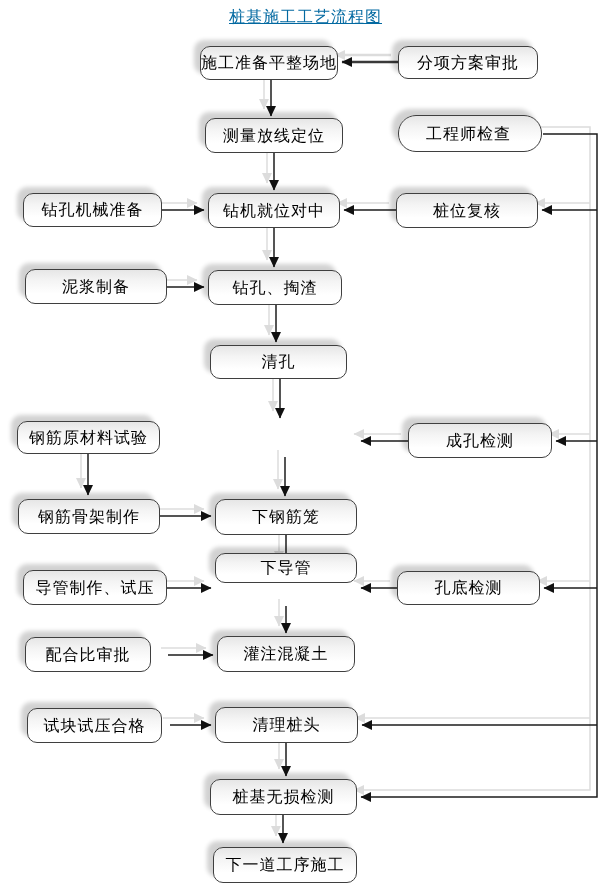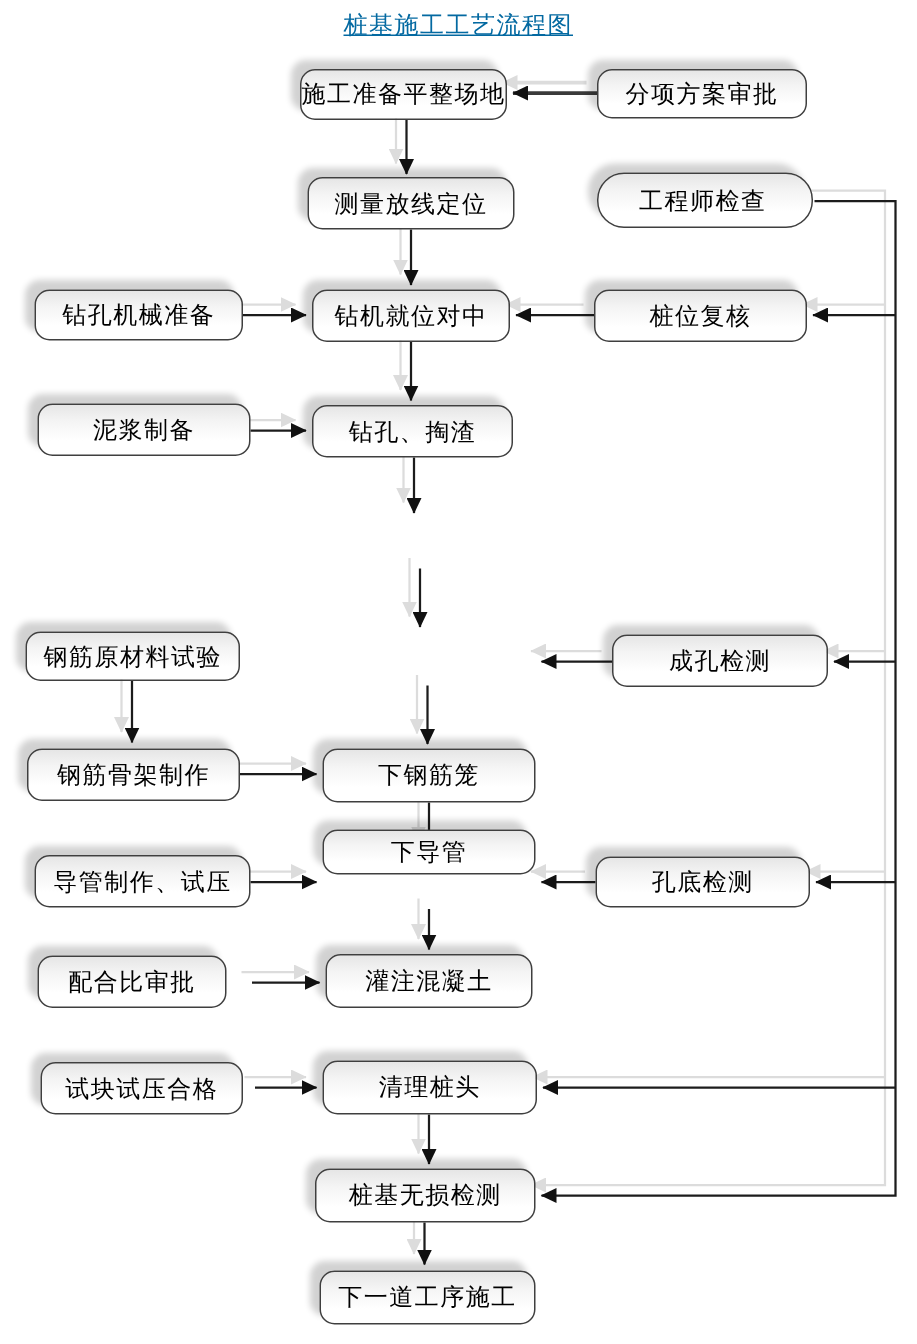--- a/index.html
+++ b/index.html
@@ -101,20 +101,21 @@
 
   <div class="node" style="left:200px;top:46px;width:138px;height:34px">施工准备平整场地</div>
   <div class="node" style="left:398px;top:46px;width:140px;height:33px">分项方案审批</div>
   <div class="node" style="left:205px;top:118px;width:138px;height:35px">测量放线定位</div>
   <div class="node align-left" style="left:398px;top:115px;width:144px;height:37px">工程师检查</div>
   <div class="node" style="left:23px;top:193px;width:139px;height:34px">钻孔机械准备</div>
   <div class="node" style="left:208px;top:193px;width:132px;height:35px">钻机就位对中</div>
   <div class="node" style="left:396px;top:193px;width:142px;height:35px">桩位复核</div>
   <div class="node" style="left:25px;top:269px;width:142px;height:35px">泥浆制备</div>
   <div class="node" style="left:208px;top:270px;width:134px;height:35px">钻孔、掏渣</div>
+  <div class="node" style="left:210px;top:345px;width:137px;height:34px">清孔</div>
   <div class="node" style="left:408px;top:423px;width:144px;height:35px">成孔检测</div>
   <div class="node" style="left:17px;top:421px;width:143px;height:33px">钢筋原材料试验</div>
   <div class="node" style="left:18px;top:499px;width:142px;height:35px">钢筋骨架制作</div>
   <div class="node" style="left:215px;top:499px;width:142px;height:36px">下钢筋笼</div>
   <div class="node" style="left:23px;top:570px;width:144px;height:35px">导管制作、试压</div>
   <div class="node" style="left:215px;top:553px;width:142px;height:30px">下导管</div>
   <div class="node" style="left:397px;top:571px;width:143px;height:34px">孔底检测</div>
   <div class="node" style="left:25px;top:637px;width:126px;height:35px">配合比审批</div>
   <div class="node" style="left:217px;top:636px;width:138px;height:36px">灌注混凝土</div>
   <div class="node" style="left:27px;top:708px;width:135px;height:35px">试块试压合格</div>

